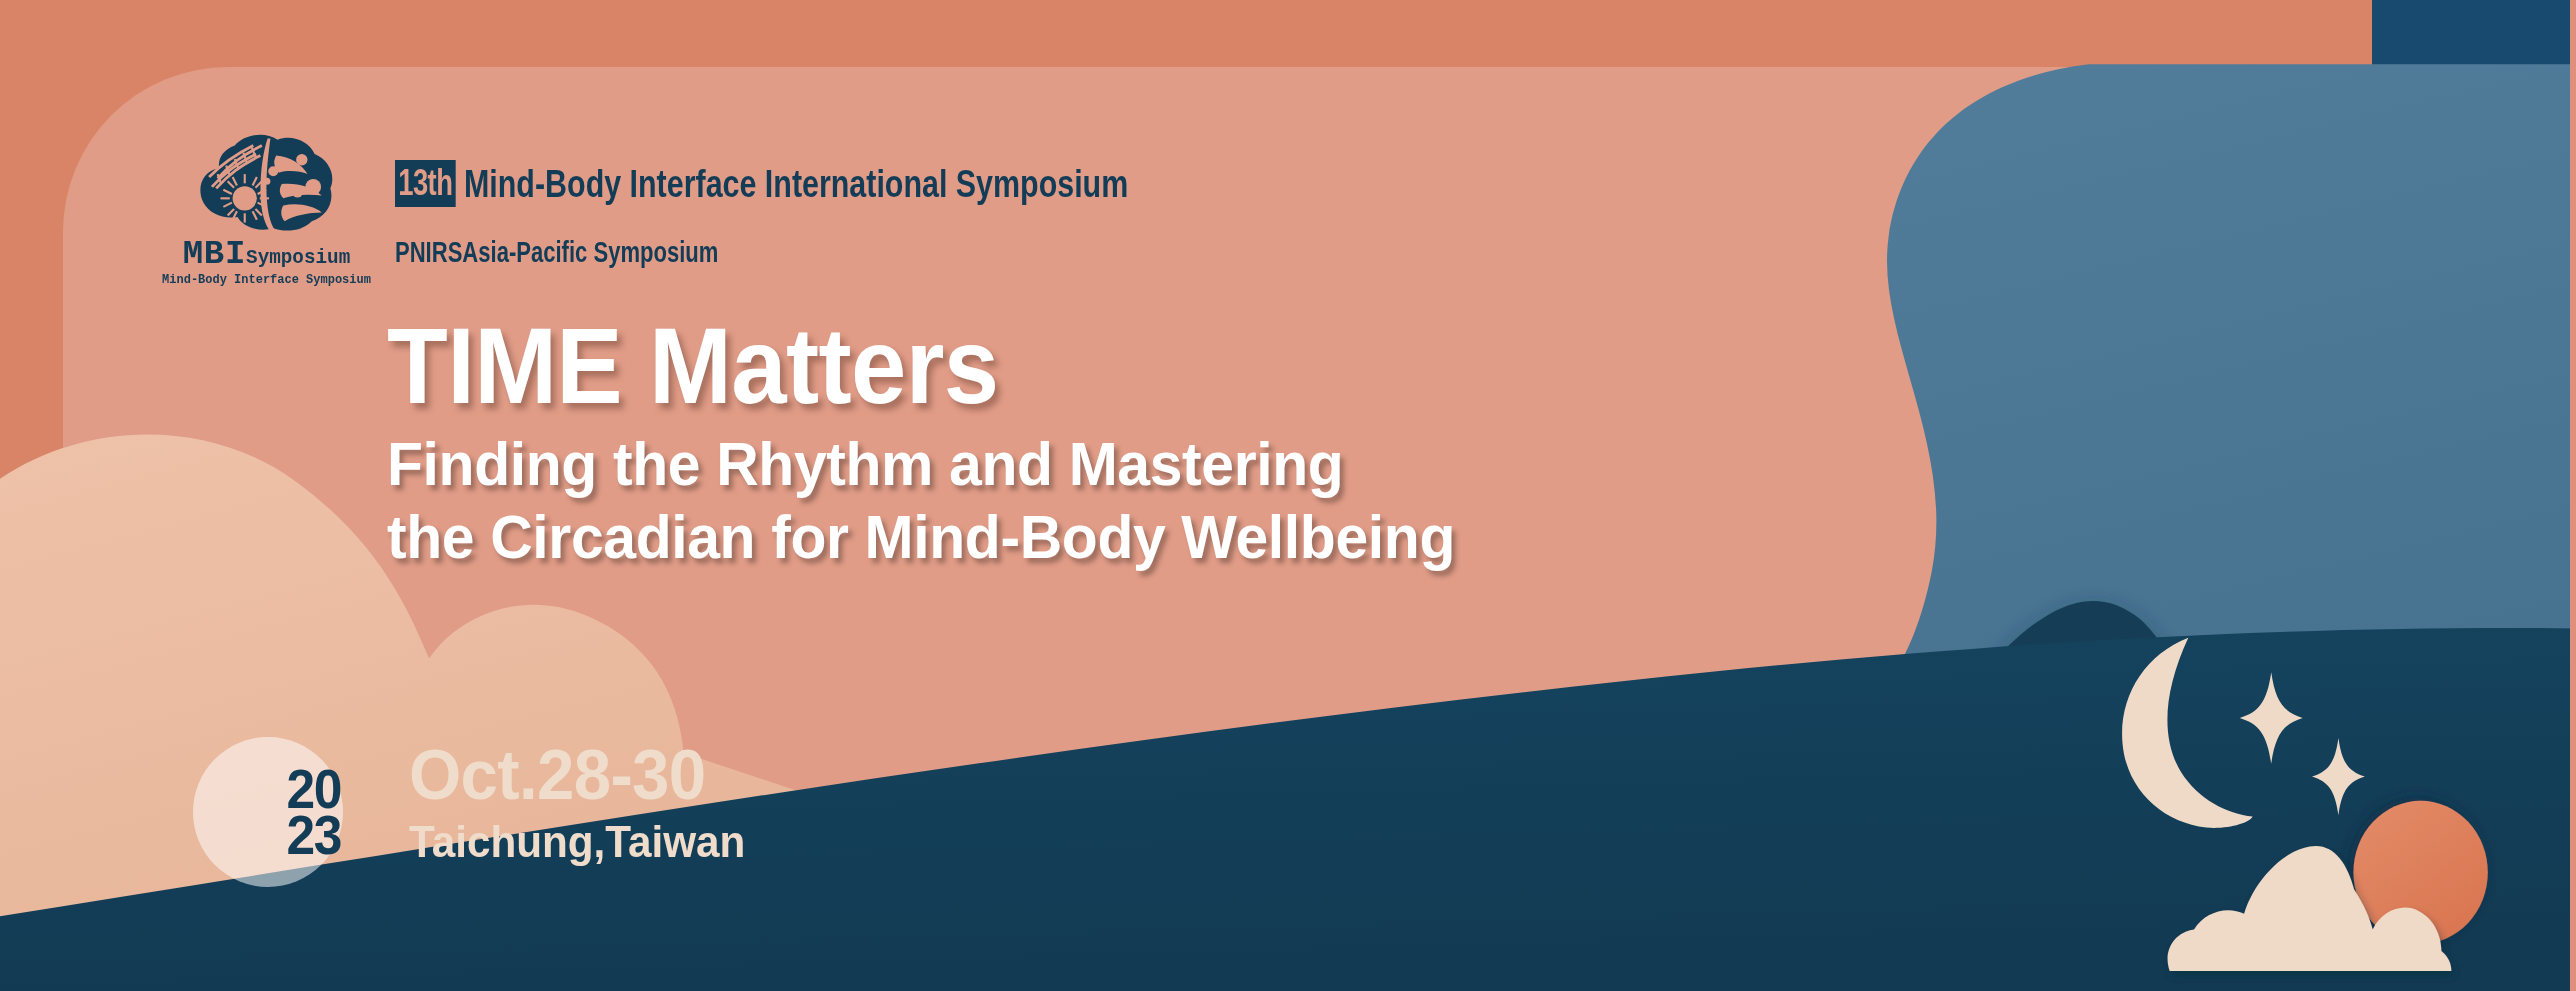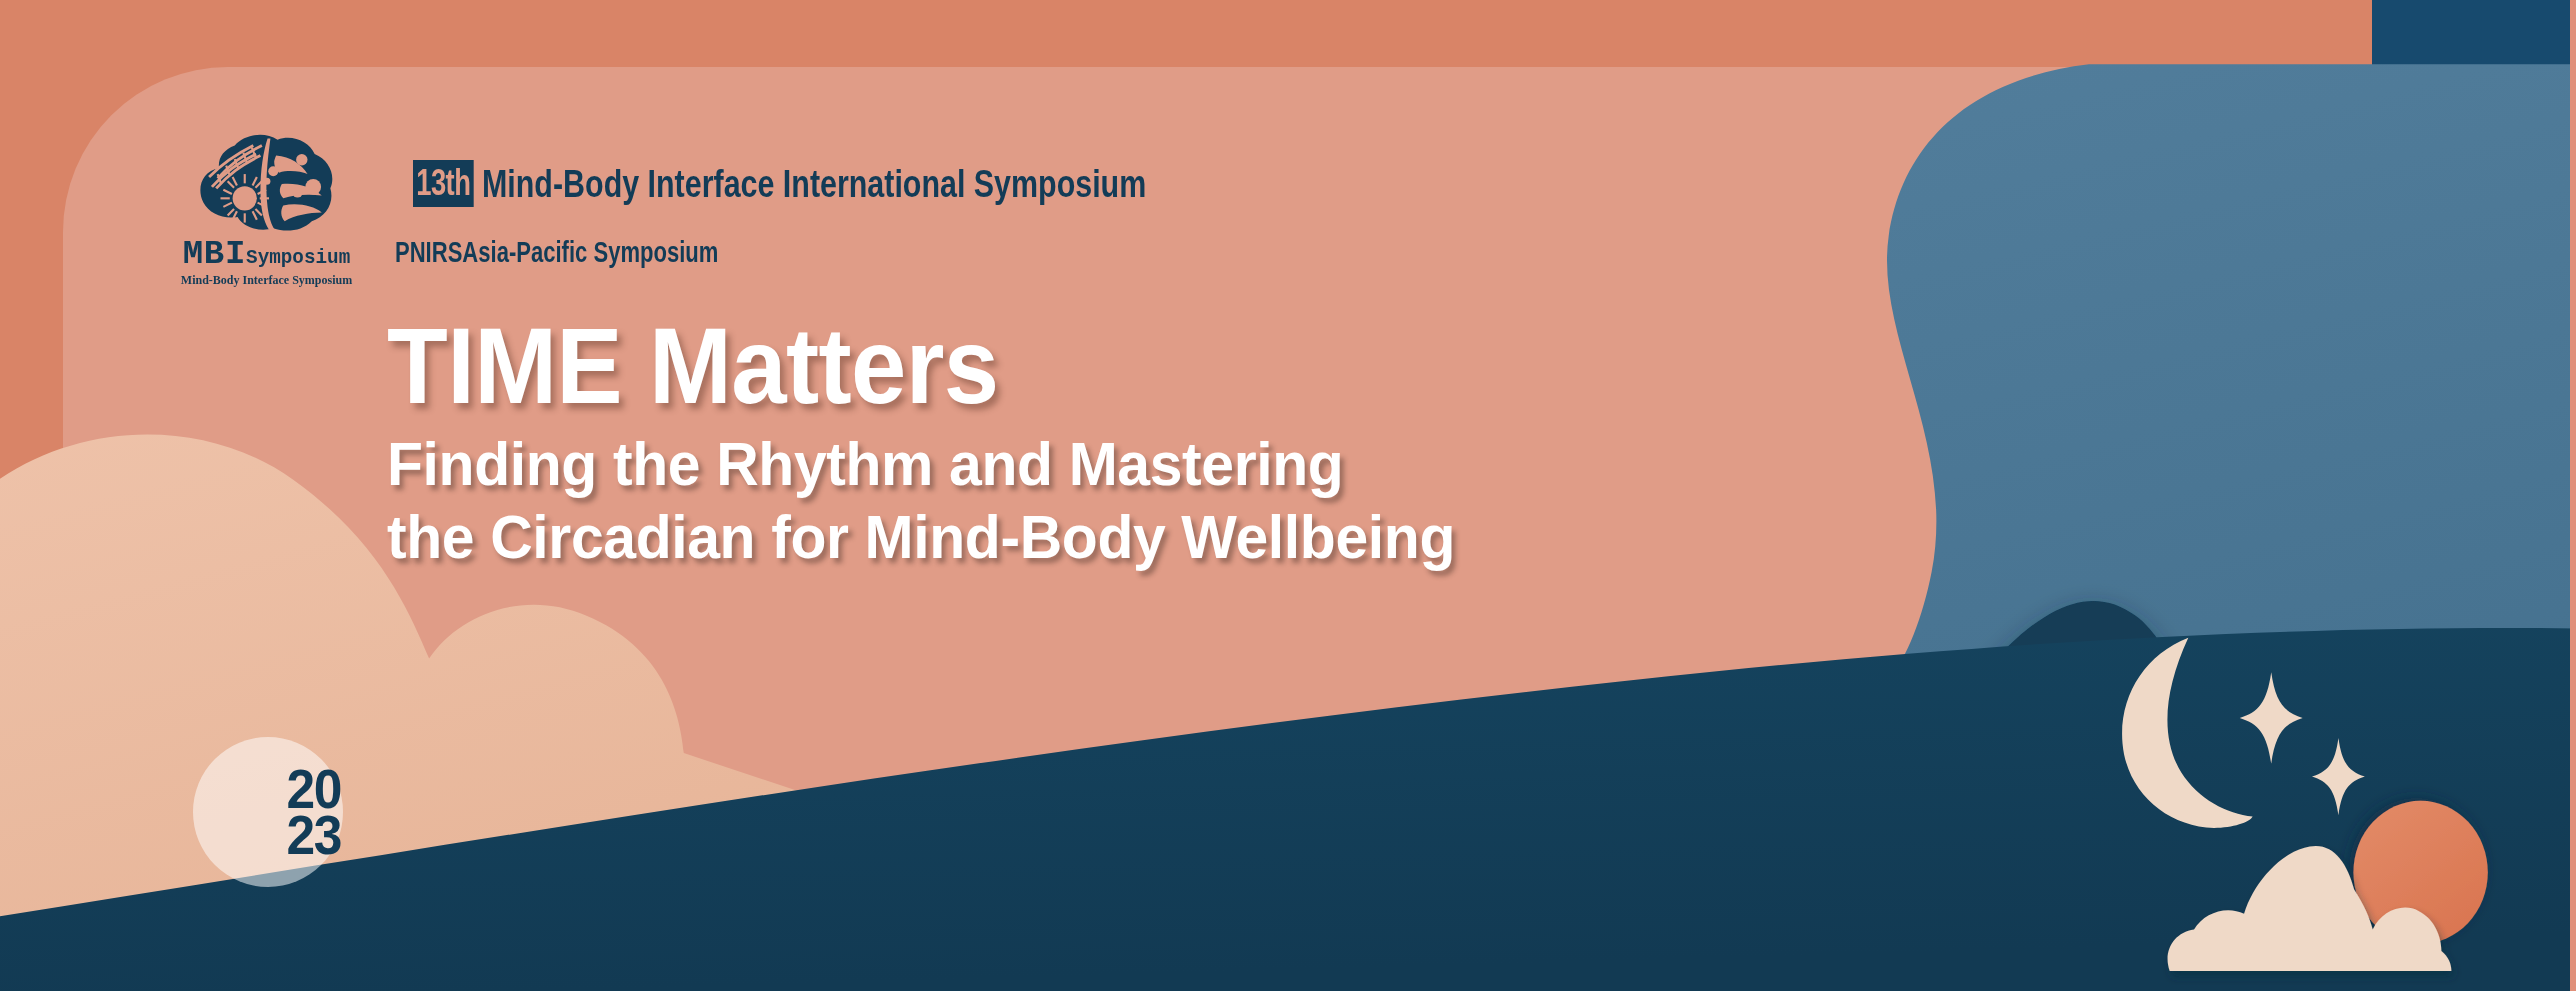--- a/index.html
+++ b/index.html
@@ -73,30 +73,30 @@
     margin-top:2.9px;
     color:#133C57;
     font-family:Liberation Mono, monospace;
     white-space:nowrap;
     line-height:1;
   }
   #logo-word .mbi { font-size:34px; font-weight:bold; letter-spacing:0.7px; }
   #logo-word .symp { font-size:19.3px; font-weight:bold; }
   #logo-tag {
     color:#133C57;
-    font-family:Liberation Serif, serif;
+    font-family:Liberation Mono, monospace;
     font-weight:bold;
     font-size:12px;
     margin-top:2.1px;
     white-space:nowrap;
   }
 
   
   #series-row {
-    left:413px; top:160px;
+    left:395px; top:160px;
     display:flex; align-items:center; gap:10px;
     white-space:nowrap;
   }
   #edition-chip {
     background:#133C57;
     color:#E09C87;
     font-weight:bold;
     font-size:37px;
     line-height:1;
     padding:4.3px 4.3px 5.7px 4.3px;
@@ -383,15 +383,19 @@
   <div class="layer" id="series-sub">PNIRSAsia-Pacific Symposium</div>
 
   <div class="layer" id="hero">
     <div id="hero-title">TIME Matters</div>
     <div id="hero-sub-wrap">
       <div class="hero-sub">Finding the Rhythm and Mastering</div>
       <div class="hero-sub">the Circadian for Mind-Body Wellbeing</div>
     </div>
   </div>
 
+  <div class="layer" id="date-block">
+    <div id="date-main">Oct.28-30</div>
+    <div id="date-place">Taichung,Taiwan</div>
+  </div>
 
 </div>
 
 
 </body></html>

